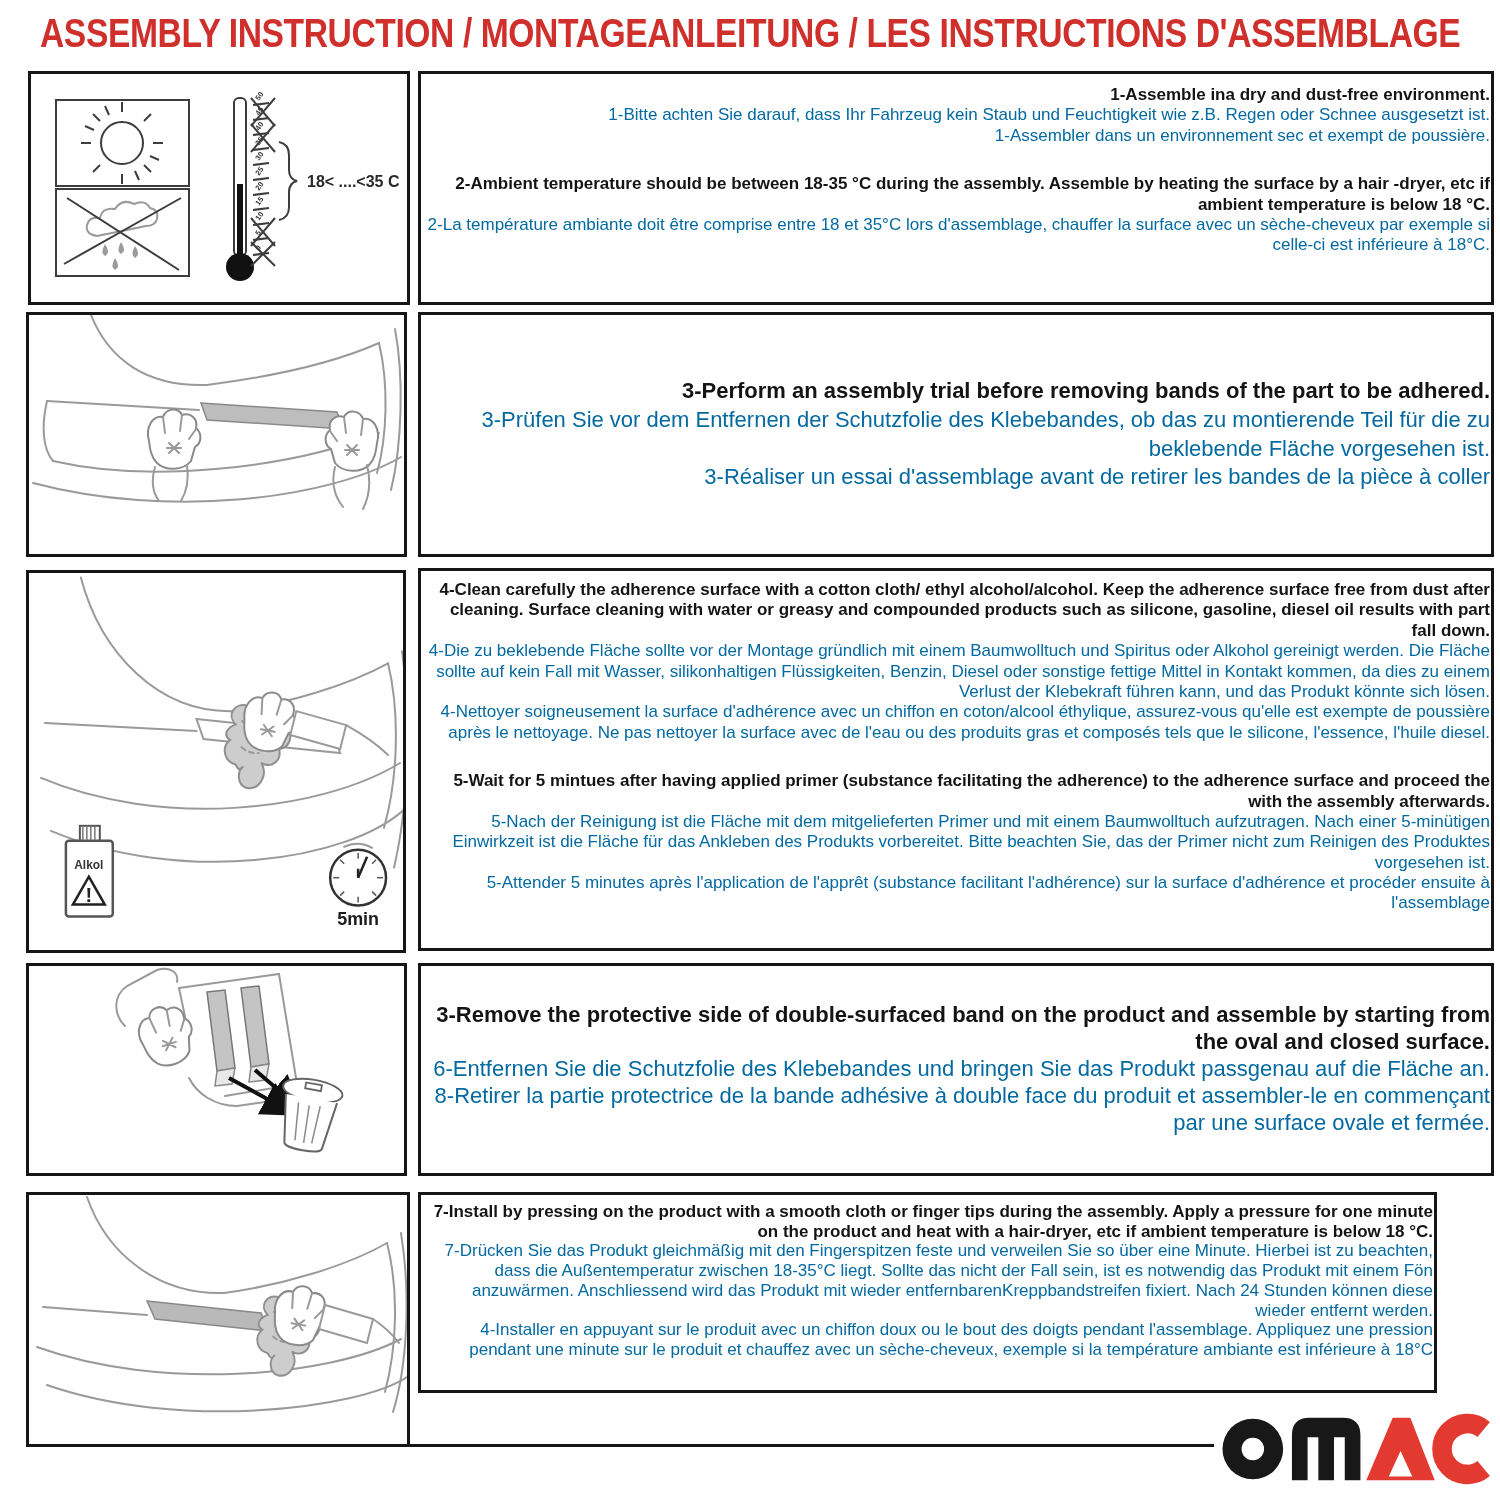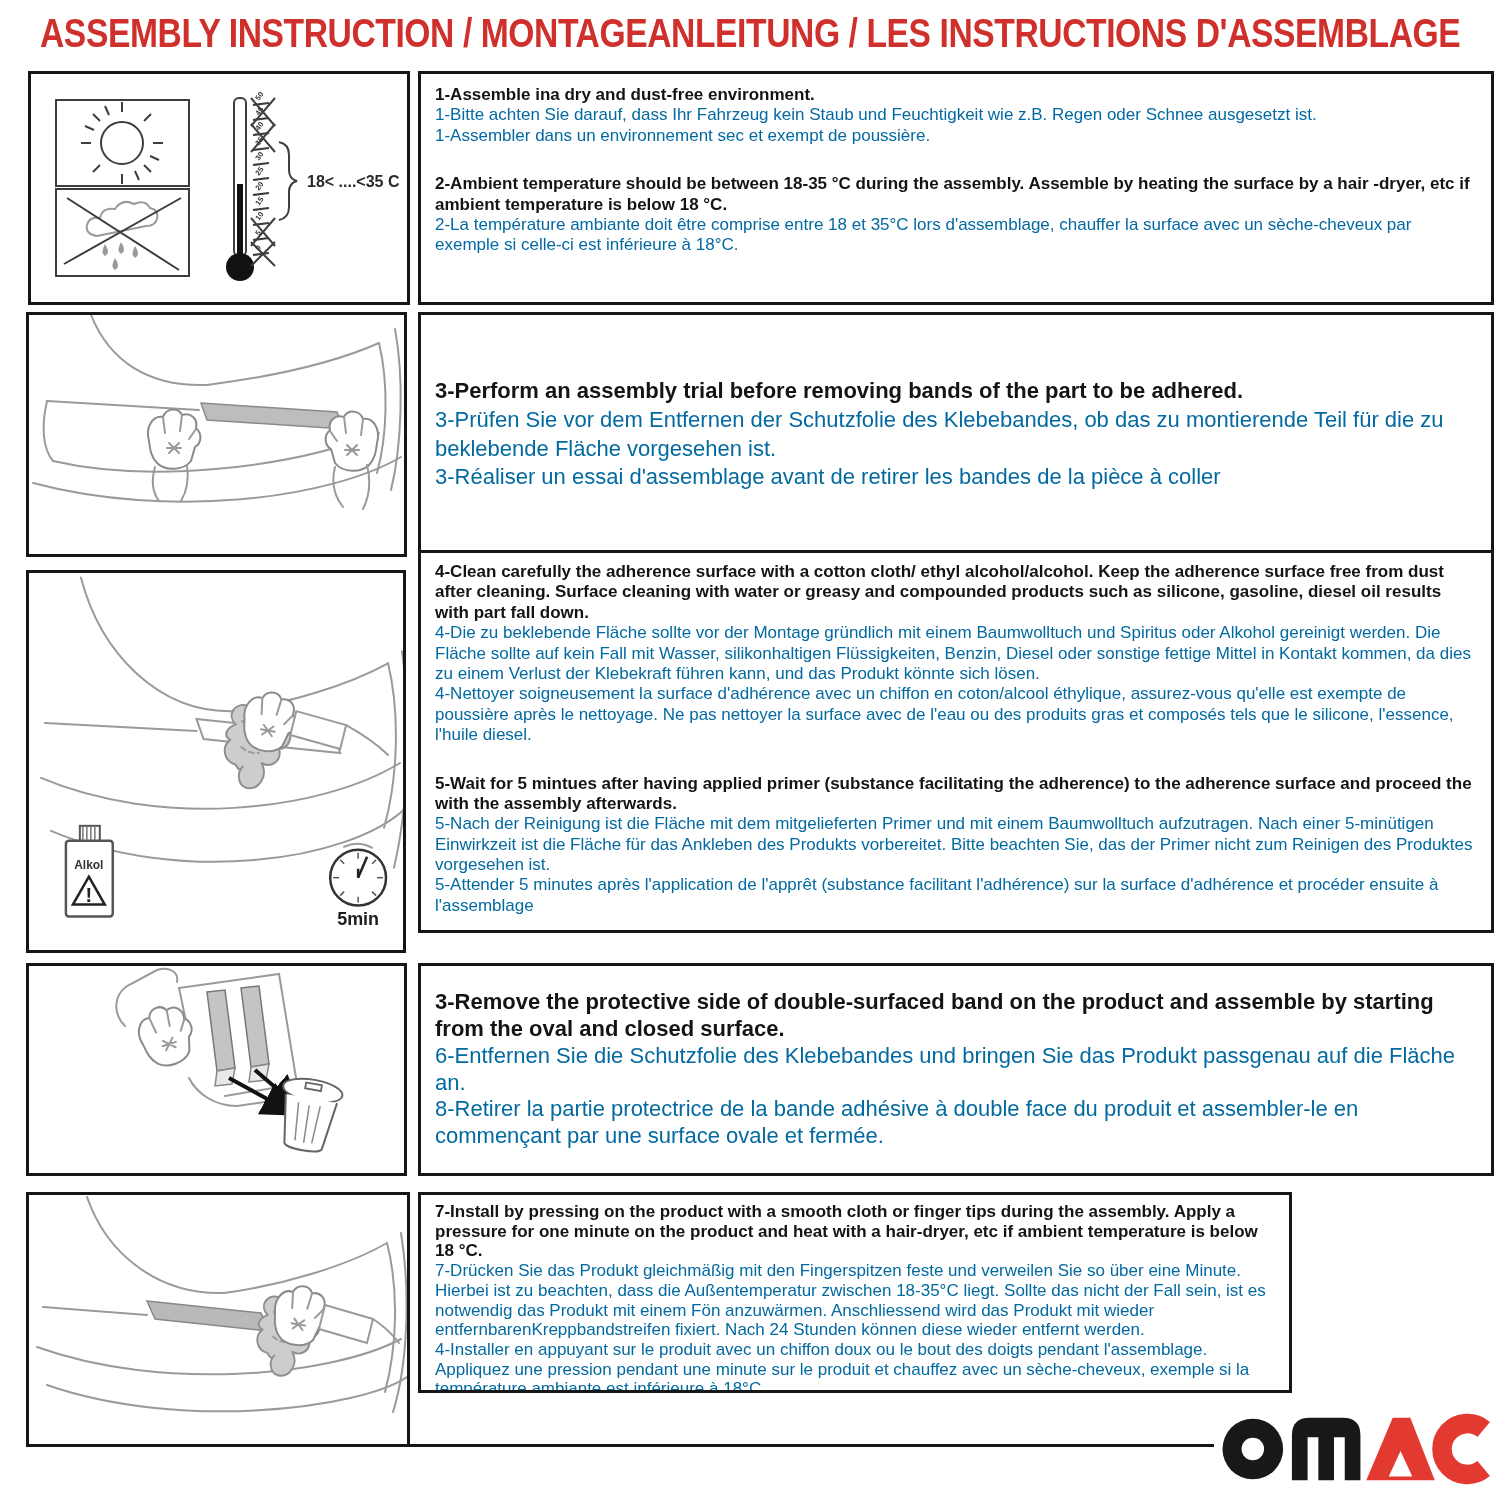--- a/index.html
+++ b/index.html
@@ -4,21 +4,21 @@
 <style>
   html,body{margin:0;padding:0;background:#fff;}
   body{font-family:"Liberation Sans","DejaVu Sans",sans-serif;color:#222;}
   .page{position:relative;width:1500px;height:1500px;background:#fff;overflow:hidden;}
 
   .title{position:absolute;left:40px;top:10px;width:1440px;white-space:nowrap;
          font-size:41px;font-weight:700;color:var(--accent-red,#d0302c);
          transform:scaleX(.82);transform-origin:0 50%;letter-spacing:-.5px;}
 
   .box{position:absolute;border:3px solid #161616;background:#fff;box-sizing:border-box;}
-  .txt{padding:11px 14px;overflow:hidden;}
+  .txt{padding:11px 1px;overflow:hidden;text-align:right;}
   .txt p{margin:0;}
   .txt p.b{font-weight:700;color:#141414;}
   .txt p.r{font-weight:400;color:#0369a1;}
   .txt p.gap{margin-top:28px;}
 
   .fs-small{font-size:17px;line-height:1.2;}
   .fs-small5{font-size:17px;line-height:1.16;padding-top:7px;}
   .fs-large{font-size:22px;line-height:1.3;display:flex;flex-direction:column;justify-content:center;}
   .fs-large4{font-size:22px;line-height:1.22;display:flex;flex-direction:column;justify-content:center;}
 
@@ -221,21 +221,21 @@
             <line x1="344" y1="291" x2="348" y2="287"></line>
         </g>
         <line x1="330" y1="305" x2="339" y2="284" stroke="#222" stroke-width="2.5"></line>
         <line x1="330" y1="305" x2="330" y2="296" stroke="#222" stroke-width="2.5"></line>
         <path class="ln" d="M316,274 A32,32 0 0 1 344,275" stroke-width="1.5"></path>
         <text class="clock-lbl" x="330" y="352" text-anchor="middle">5min</text>
       </g>
     </svg>
   </div>
 
-  <div class="box txt fs-small" style="left:418px;top:550px;width:1076px;height:383px;padding-top:9px;">
+  <div class="box txt fs-small" style="left:418px;top:568px;width:1076px;height:383px;padding-top:9px;">
     <p class="b">4-Clean carefully the adherence surface with a cotton cloth/ ethyl alcohol/alcohol. Keep the adherence surface free from dust after cleaning. Surface cleaning with water or greasy and compounded products such as silicone, gasoline, diesel oil results with part fall down.</p>
     <p class="r">4-Die zu beklebende Fläche sollte vor der Montage gründlich mit einem Baumwolltuch und Spiritus oder Alkohol gereinigt werden. Die Fläche sollte auf kein Fall mit Wasser, silikonhaltigen Flüssigkeiten, Benzin, Diesel oder sonstige fettige Mittel in Kontakt kommen, da dies zu einem Verlust der Klebekraft führen kann, und das Produkt könnte sich lösen.</p>
     <p class="r">4-Nettoyer soigneusement la surface d'adhérence avec un chiffon en coton/alcool éthylique, assurez-vous qu'elle est exempte de poussière après le nettoyage. Ne pas nettoyer la surface avec de l'eau ou des produits gras et composés tels que le silicone, l'essence, l'huile diesel.</p>
     <p class="b gap">5-Wait for 5 mintues after having applied primer (substance facilitating the adherence) to the adherence surface and proceed the with the assembly afterwards.</p>
     <p class="r">5-Nach der Reinigung ist die Fläche mit dem mitgelieferten Primer und mit einem Baumwolltuch aufzutragen. Nach einer 5-minütigen Einwirkzeit ist die Fläche für das Ankleben des Produkts vorbereitet. Bitte beachten Sie, das der Primer nicht zum Reinigen des Produktes vorgesehen ist.</p>
     <p class="r">5-Attender 5 minutes après l'application de l'apprêt (substance facilitant l'adhérence) sur la surface d'adhérence et procéder ensuite à l'assemblage</p>
   </div>
 
   <div class="box" style="left:26px;top:963px;width:381px;height:213px;">
     <svg class="sketch" viewBox="0 0 375 207">
@@ -289,21 +289,21 @@
         <use href="#cloth-shape" transform="translate(228,94) rotate(6) scale(0.95)"></use>
       </g>
       <g>
         <use href="#hand-shape" transform="translate(248,84) rotate(10)"></use>
         <polygon points="296,110 344,124 338,148 290,134" fill="#fff" stroke="#9a9a9a" stroke-width="2"></polygon>
         <path class="ln" d="M344,124 C356,132 364,140 370,148"></path>
       </g>
     </svg>
   </div>
 
-  <div class="box txt fs-small5" style="left:418px;top:1192px;width:874px;height:201px;">
+  <div class="box txt fs-small5" style="left:418px;top:1192px;width:1019px;height:201px;">
     <p class="b">7-Install by pressing on the product with a smooth cloth or finger tips during the assembly. Apply a pressure for one minute on the product and heat with a hair-dryer, etc if ambient temperature is below 18 °C.</p>
     <p class="r">7-Drücken Sie das Produkt gleichmäßig mit den Fingerspitzen feste und verweilen Sie so über eine Minute. Hierbei ist zu beachten, dass die Außentemperatur zwischen 18-35°C liegt. Sollte das nicht der Fall sein, ist es notwendig das Produkt mit einem Fön anzuwärmen. Anschliessend wird das Produkt mit wieder entfernbarenKreppbandstreifen fixiert. Nach 24 Stunden können diese wieder entfernt werden.</p>
     <p class="r">4-Installer en appuyant sur le produit avec un chiffon doux ou le bout des doigts pendant l'assemblage. Appliquez une pression pendant une minute sur le produit et chauffez avec un sèche-cheveux, exemple si la température ambiante est inférieure à 18°C</p>
   </div>
 
   <div class="bottom-rule"></div>
 
   <svg class="logo" viewBox="0 0 285 92" role="img" aria-label="OMAC">
     <g>
       <circle cx="36" cy="46" r="31" style="fill:var(--logo-black,#181818)"></circle>

